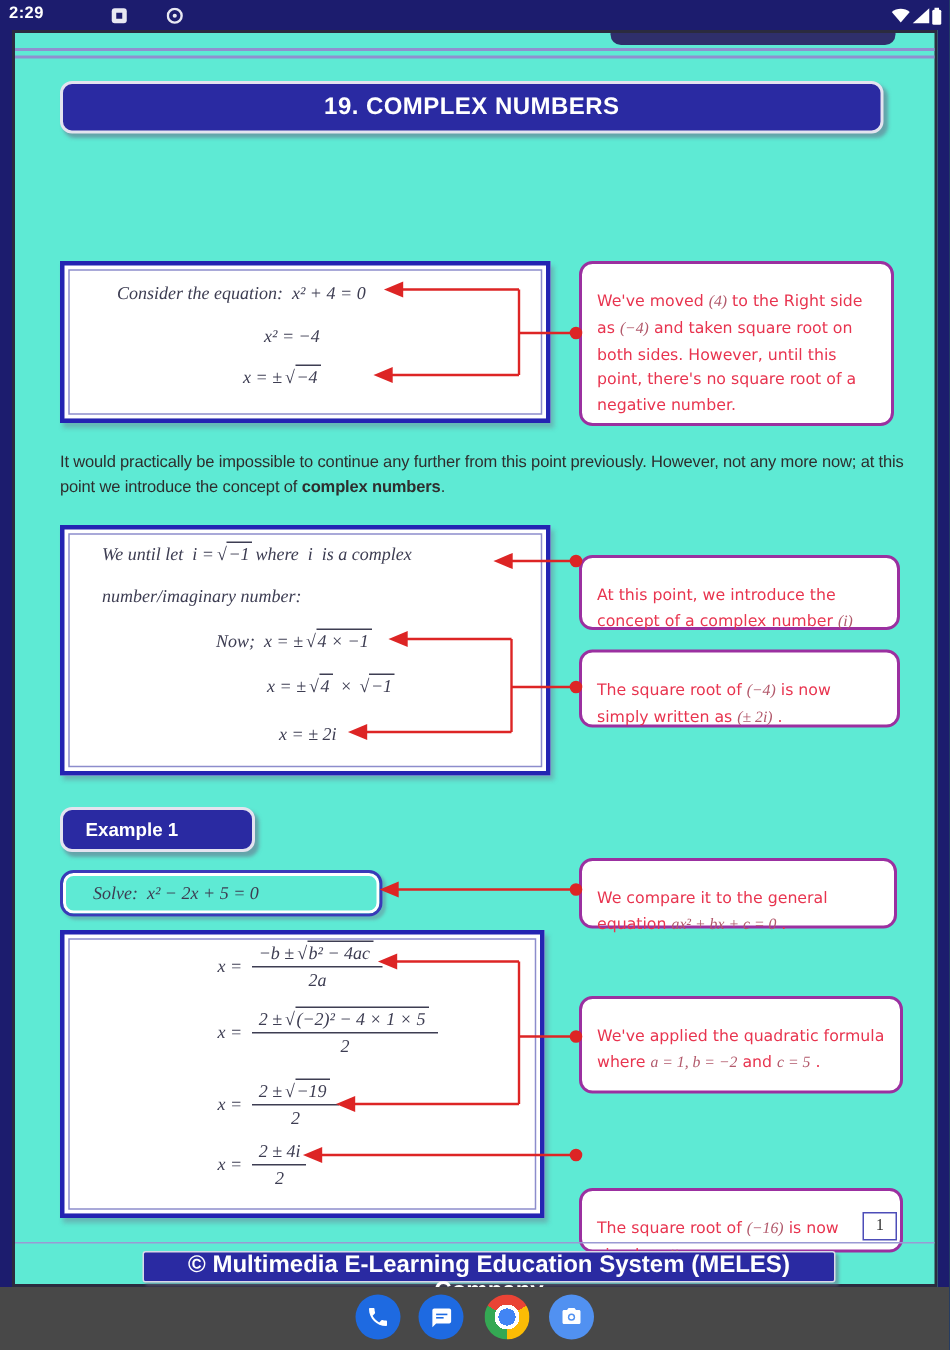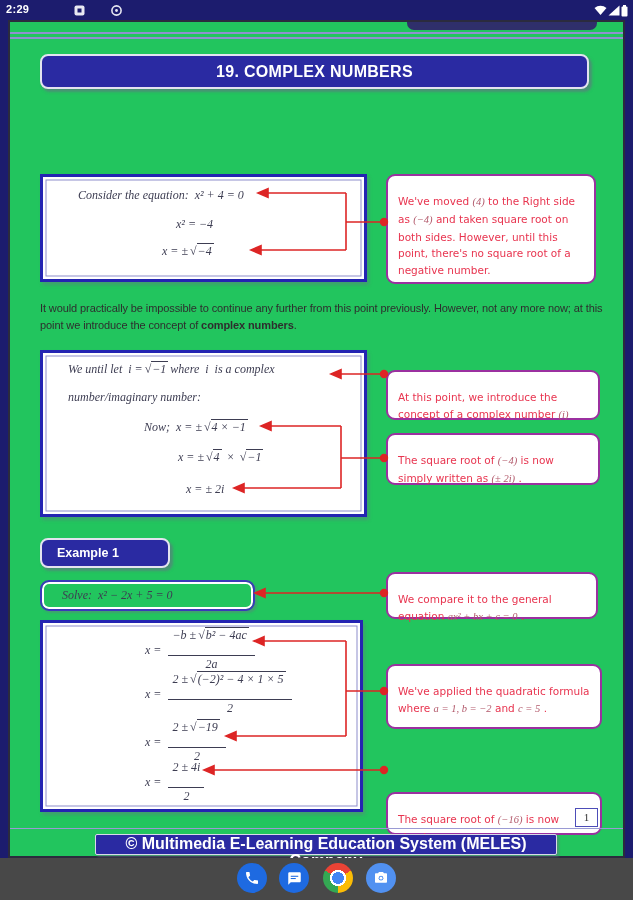--- a/index.html
+++ b/index.html
@@ -3,21 +3,21 @@
 <meta charset="utf-8">
 <style>
   html,body{margin:0;padding:0;background:#101040;}
   .screen{position:relative;width:633px;height:900px;background:#1c1c6e;overflow:hidden;
           font-family:"Liberation Sans",sans-serif;}
   
   .status-bar{position:absolute;left:0;top:0;width:633px;height:20px;}
   .sb-time{position:absolute;left:6px;top:3px;color:#fff;font-size:11px;font-weight:bold;letter-spacing:.3px;}
   .sb-ico{position:absolute;top:5px;}
   
-  .page{position:absolute;left:8px;top:20px;width:617px;height:838px;background:#22c55e;
+  .page{position:absolute;left:8px;top:20px;width:617px;height:838px;background:#5eead4;
         border:2px solid #2b2b3e;box-sizing:border-box;}
   .remnant{position:absolute;left:397px;top:0;width:190px;height:8px;background:#2f2f6b;
            border-radius:0 0 7px 7px;}
   .topline{position:absolute;left:0;width:613px;height:1.5px;background:#9090cf;}
   .banner{position:absolute;background:#2a2aa2;border:2px solid #e3e3ef;border-radius:8px;
           box-shadow:2.5px 3px 2.5px rgba(105,105,135,.55);color:#fff;font-weight:bold;
           box-sizing:border-box;}
   .banner.title{left:30px;top:32px;width:549px;height:35px;line-height:31px;text-align:center;
           font-size:16px;letter-spacing:.3px;}
   .banner.section{left:30px;top:100px;width:206px;height:30px;line-height:26px;font-size:13px;padding-left:12px;}
@@ -27,21 +27,21 @@
   #dbox1{left:30px;top:152px;width:327px;height:108px;}
   #dbox2{left:30px;top:328px;width:327px;height:167px;}
   #dbox3{left:30px;top:598px;width:323px;height:192px;}
   .eq{position:absolute;font-family:"Liberation Serif",serif;font-style:italic;
       font-size:12px;color:#3d3d52;white-space:nowrap;}
   .sqrt{white-space:nowrap;margin:0 2px;}
   .vinc{border-top:1.2px solid currentColor;padding:0 2px 0 1px;}
   .eqrow{position:absolute;display:flex;align-items:center;gap:7px;
          font-family:"Liberation Serif",serif;font-style:italic;font-size:12px;color:#3d3d52;}
   .frac{display:inline-flex;flex-direction:column;align-items:center;line-height:1.25;}
-  .frac .num{border-bottom:1.2px solid currentColor;padding:0 4px 12px;}
+  .frac .num{border-bottom:1.2px solid currentColor;padding:0 4px 1px;}
   .frac .den{padding-top:1px;}
   .para{position:absolute;left:30px;top:278px;width:578px;font-size:11px;line-height:1.55;
         color:#2e2e2e;letter-spacing:-.1px;}
   .seg-bold{font-weight:bold;}
   .ann{position:absolute;border:2px solid #9b30a0;border-radius:9px;background:#fff;
        padding:17px 10px;font-family:"DejaVu Sans",sans-serif;font-size:10.5px;line-height:1.6;
        color:#e8344f;box-sizing:border-box;}
   .seg-math{font-family:"Liberation Serif",serif;font-style:italic;color:#b2596b;}
   #ann1{left:376px;top:152px;width:210px;height:110px;}
   #ann2{left:376px;top:330px;width:214px;height:50px;margin-top:18px;}

